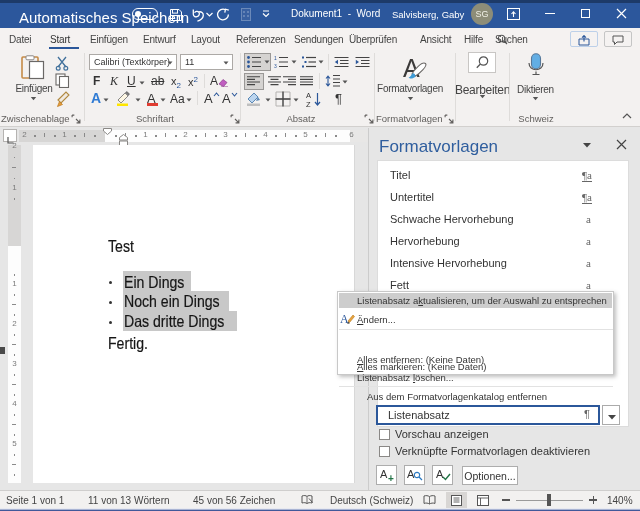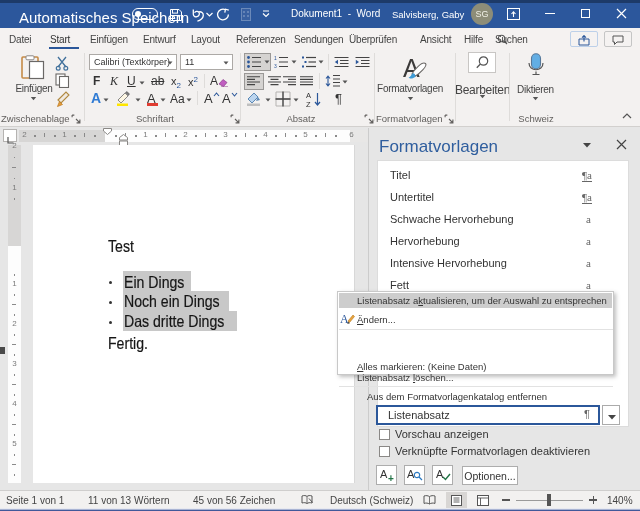--- a/index.html
+++ b/index.html
@@ -524,20 +524,21 @@
   <div class="abs" style="left:1px; top:1px; width:273px; height:15px; background:#cdcdcd;"></div>
   <div class="mi" style="top:3px;">Listenabsatz a<u>k</u>tualisieren, um der Auswahl zu entsprechen</div>
   <svg class="abs" style="left:2px; top:20px;" width="15" height="13" viewBox="0 0 15 13">
     <text x="0" y="11" font-size="12" fill="#2b579a" font-family="Liberation Serif">A</text>
     <path d="M8 9 L13 3 L14.5 4.5 L9.5 10.5 Z" fill="#e8a33d" stroke="#b97a20" stroke-width="0.6"></path>
     <path d="M8 9.5 L7.3 12 L10 11.2 Z" fill="#444"></path>
   </svg>
   <div class="mi" style="top:22px;"><u>Ä</u>ndern...</div>
   <div class="abs" style="left:1px; top:36.5px; width:274px; height:1px; background:#e2e2e2;"></div>
   <div class="mi" style="top:41px;margin-top:28px;"><u>A</u>lles markieren: (Keine Daten)</div>
+  <div class="mi" style="top:61.5px;"><u>A</u>lles entfernen: (Keine Daten)</div>
   <div class="mi" style="top:79.5px;">Listenabsatz <u>l</u>öschen...</div>
   <div class="abs" style="left:1px; top:94px; width:274px; height:1px; background:#e2e2e2;"></div>
   <div class="mi" style="top:99px;margin-left:10px;">Aus dem Formatvorlagenkatalog entfernen</div>
 </div>
 
 <div class="abs" id="statusbar">
   <div class="sb" style="left:6px;">Seite 1 von 1</div>
   <div class="sb" style="left:88px;">11 von 13 Wörtern</div>
   <div class="sb" style="left:193px;">45 von 56 Zeichen</div>
   <svg class="abs" style="left:301px; top:4px;" width="12" height="10" viewBox="0 0 12 10">

